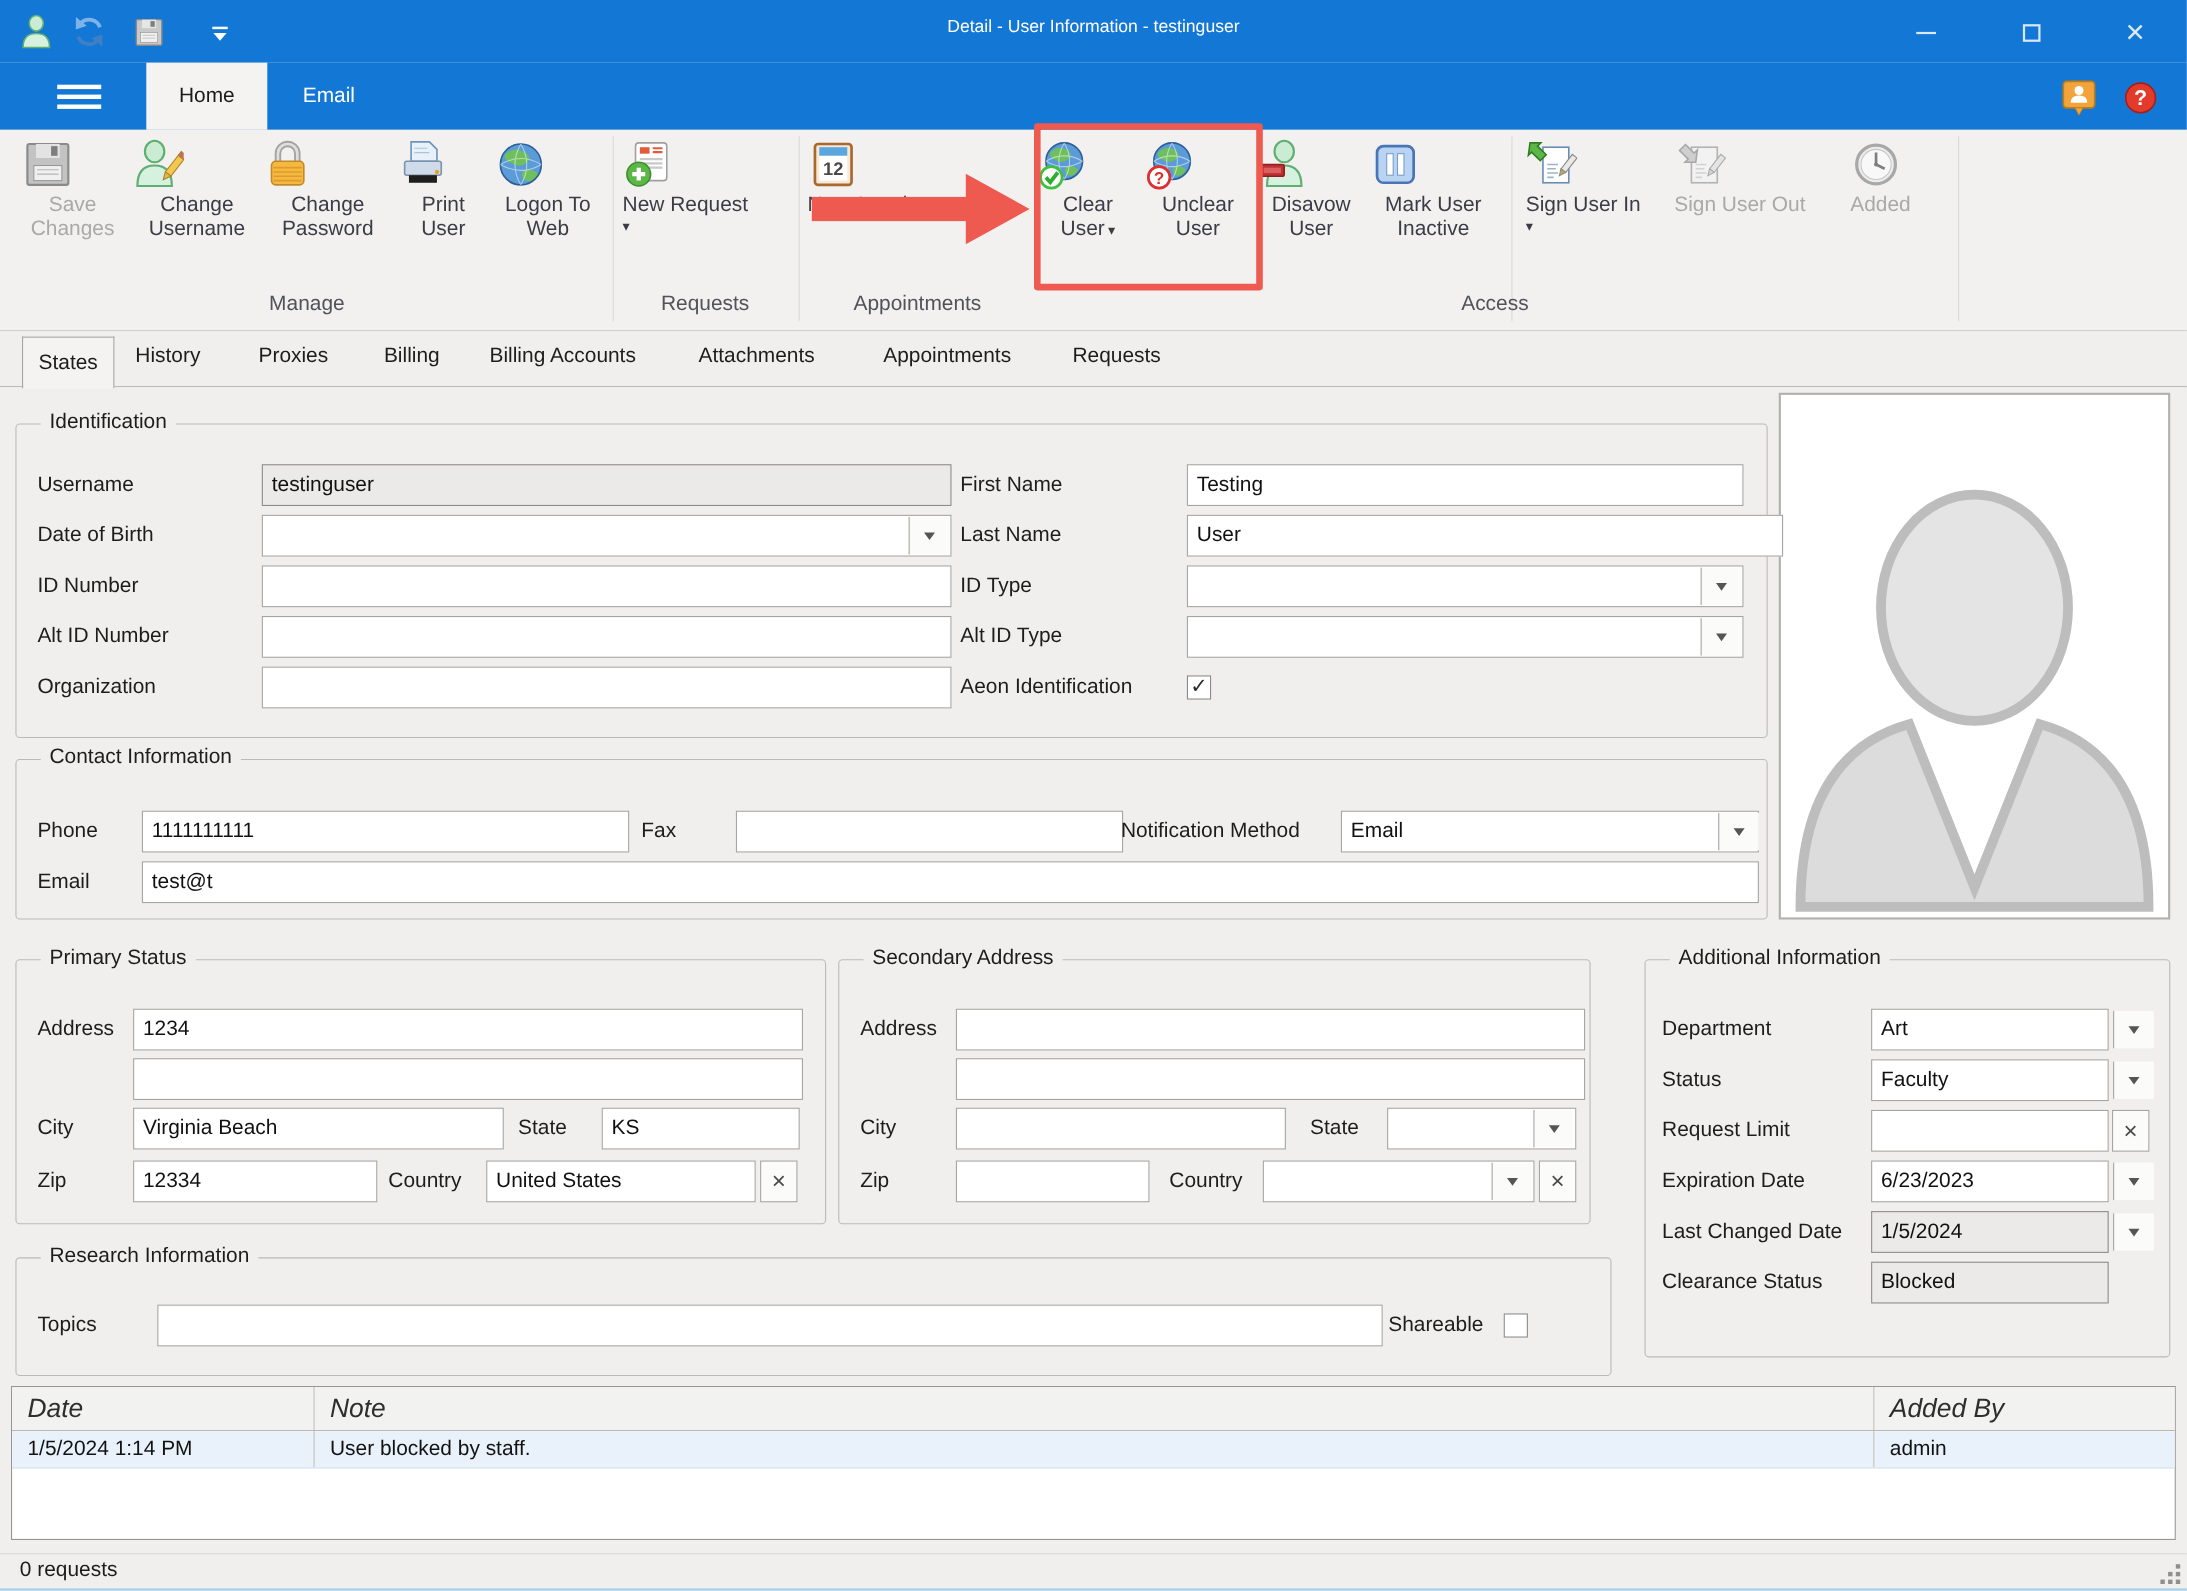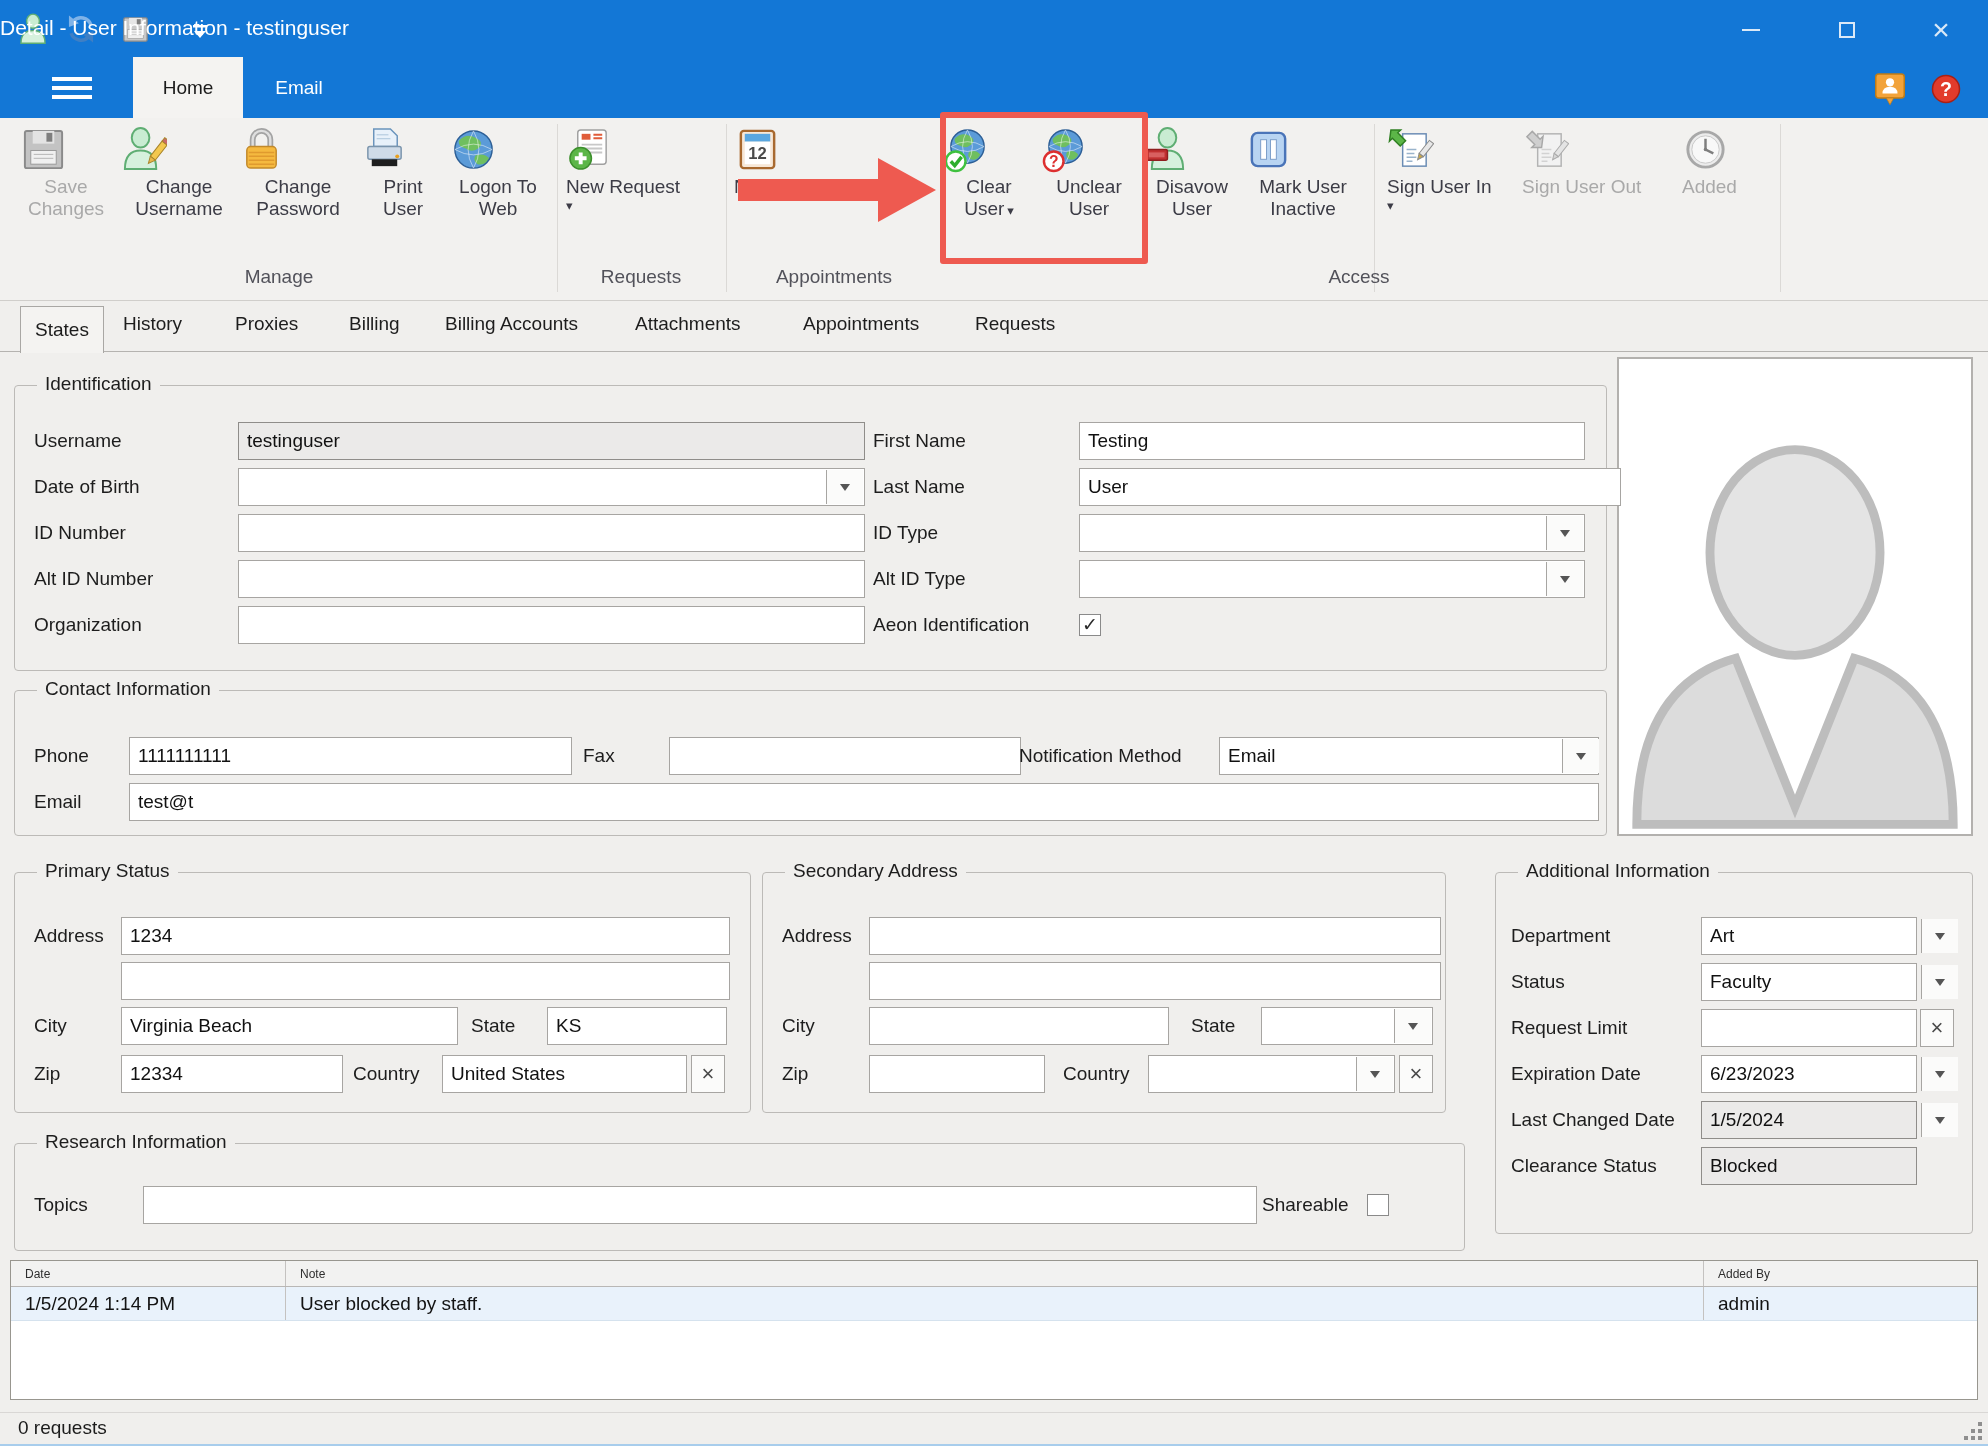--- a/index.html
+++ b/index.html
@@ -3,21 +3,21 @@
 <meta charset="utf-8">
 <style>
   * { margin:0; padding:0; box-sizing:border-box; }
   html,body { width:1988px; height:1446px; }
   body { font-family:"Liberation Sans","DejaVu Sans",sans-serif; background:#f0efed; position:relative;
          width:1988px; height:1446px; overflow:hidden; font-size:19px; color:#1c1c1c; }
 
   
   #titlebar { position:absolute; left:0; top:0; width:1988px; height:57px; background:#1377d6; }
   #titlebar .qat-icon { position:absolute; top:12px; width:34px; height:34px; }
-  #win-title { position:absolute; left:0; top:16px; width:100%; color:#ffffff; font-size:21px; }
+  #win-title { position:absolute; left:0; top:16px; width:100%; text-align:center; color:#ffffff; font-size:16px; }
   .wbtn { position:absolute; top:14px; width:46px; height:32px; display:flex; align-items:center; justify-content:center; color:#dbe9f7; }
   .min-glyph { width:18px; height:2px; background:#dbe9f7; }
   .max-glyph { width:16px; height:16px; border:2px solid #dbe9f7; }
   .close-glyph { font-size:30px; line-height:30px; }
 
   
   #tabstrip { position:absolute; left:0; top:57px; width:1988px; height:61px; background:#1377d6; }
   #hamburger { position:absolute; left:52px; top:20px; width:40px; height:23px; cursor:pointer; }
   #hamburger i { display:block; width:40px; height:4px; background:#fff; margin-bottom:5px; }
   .ribbon-tab { position:absolute; top:0; height:61px; display:flex; align-items:center; justify-content:center; font-size:19px; }
@@ -66,21 +66,21 @@
   .cb { position:absolute; width:22px; height:22px; background:#fff; border:1px solid #8a8a8a; }
   .cb.checked::after { content:"✓"; position:absolute; left:2px; top:-2px; font-size:19px; color:#2b2b2b; }
 
   
   #photo { position:absolute; left:1617px; top:5px; width:356px; height:479px; background:#ffffff; border:2px solid #b3b1ae; }
 
   
   #notes { position:absolute; left:10px; top:908px; width:1968px; height:140px; background:#ffffff; border:1px solid #98968f; }
   .tbl-row { display:grid; grid-template-columns:275px 1418px 275px; }
   .tbl-head { background:#f2f2f1; border-bottom:1px solid #b9b7b5; }
-  .tbl-head .cell { font-size:12px; color:#2e2e2e; }
+  .tbl-head .cell { font-size:24px; color:#2e2e2e;font-style:italic; }
   .cell { padding:6px 14px 5px 14px; border-right:1px solid #c4c2c0; white-space:nowrap; overflow:hidden; }
   .cell:last-child { border-right:none; }
   .tbl-data { background:#e9f2fb; border-bottom:1px solid #d5e2ee; cursor:default; }
   .tbl-data .cell { font-size:19px; color:#131313; }
 
   
   #statusbar { position:absolute; left:0; top:1412px; width:1988px; height:32px; background:#f0efed; border-top:1px solid #d9d7d5; }
   #status-text { position:absolute; left:18px; top:4px; font-size:19px; color:#1c1c1c; }
   #grip { position:absolute; right:6px; bottom:4px; width:20px; height:20px; cursor:nwse-resize; }
   #grip i { position:absolute; width:4px; height:4px; background:#8f8f8f; }

